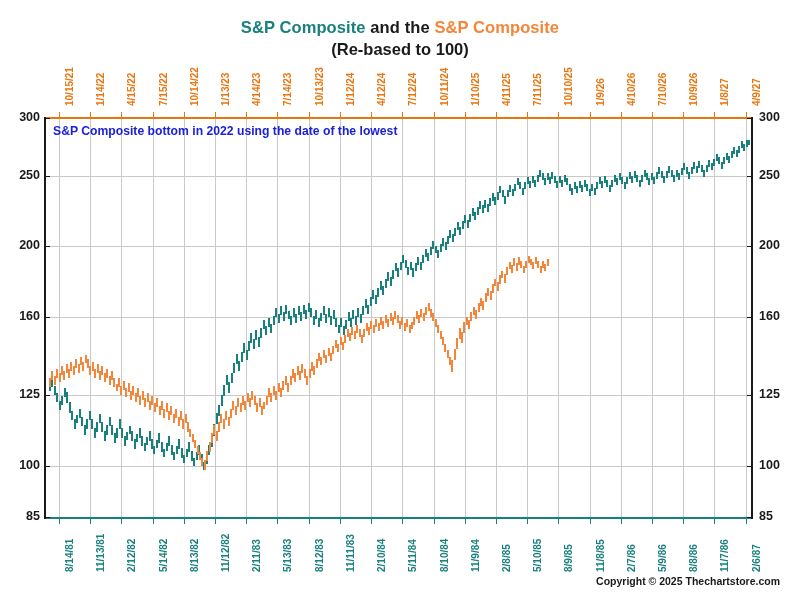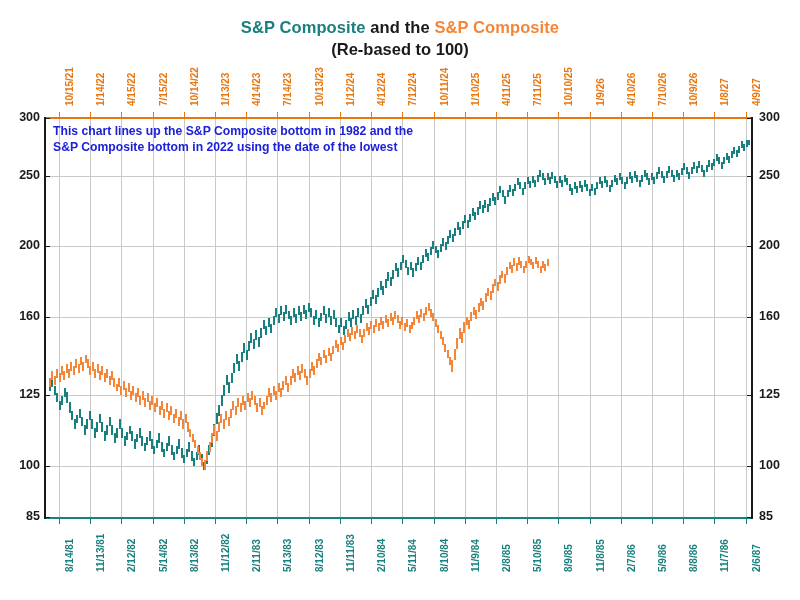--- a/index.html
+++ b/index.html
@@ -599,24 +599,24 @@
       <div class="bar" style="left: 497px; top: 143px; height: 7px; background: rgb(244, 134, 58);"></div>
       <div class="bar" style="left: 499px; top: 146px; height: 7px; background: rgb(244, 134, 58);"></div>
       <div class="bar" style="left: 502px; top: 141px; height: 7px; background: rgb(244, 134, 58);"></div>
     </div>
   <div class="border-top"></div>
   <div class="border-bottom"></div>
   <div class="border-left"></div>
   <div class="border-right"></div>
 
   <div id="annotation">
-    <div>This chart lines up the S&amp;P Composite bottom in 1982 and the</div>
     <div>S&amp;P Composite bottom in 2022 using the date of the lowest</div>
   </div>
 
+  <div id="copyright">Copyright © 2025 Thechartstore.com</div>
 
 <div class="tick-left" style="left: 45px; top: 517px;"></div>
     <div class="tick-right" style="left: 747px; top: 517px;"></div>
     <div class="ylab" style="left: 2px; top: 509px;">85</div>
     <div class="ylab ylab-r" style="left: 759px; top: 509px;">85</div>
     <div class="tick-left" style="left: 45px; top: 466px;"></div>
     <div class="tick-right" style="left: 747px; top: 466px;"></div>
     <div class="ylab" style="left: 2px; top: 458px;">100</div>
     <div class="ylab ylab-r" style="left: 759px; top: 458px;">100</div>
     <div class="tick-left" style="left: 45px; top: 395px;"></div>

